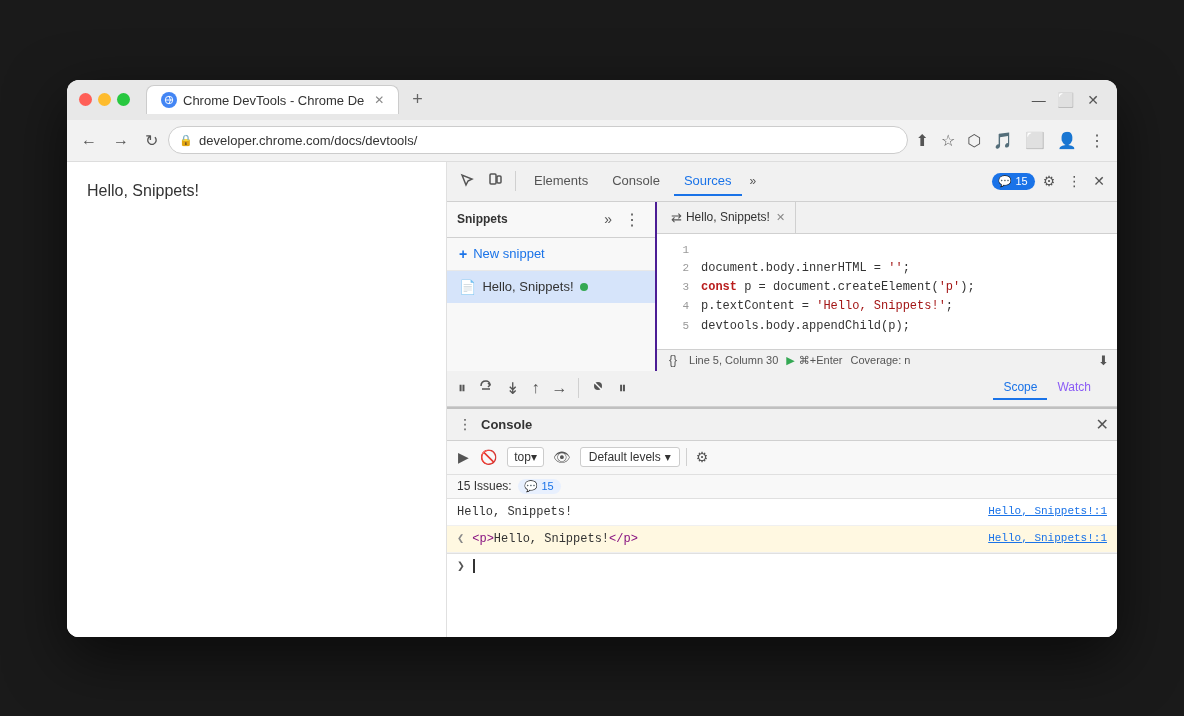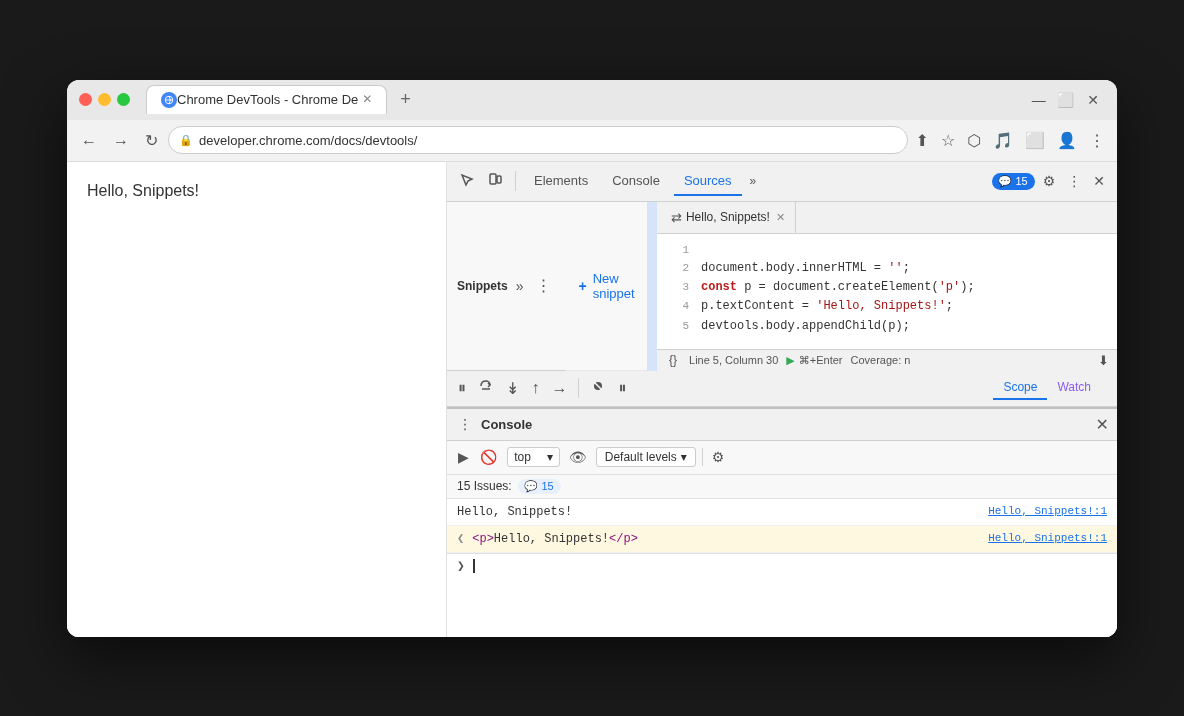--- a/index.html
+++ b/index.html
@@ -23,21 +23,21 @@
       gap: 8px;
     }
     .traffic-lights { display: flex; gap: 6px; align-items: center; }
     .traffic-light { width: 13px; height: 13px; border-radius: 50%; }
     .tl-red { background: #ff5f57; }
     .tl-yellow { background: #febc2e; }
     .tl-green { background: #28c840; }
 
     .tab-bar { display: flex; align-items: center; margin-left: 8px; flex: 1; }
     .tab {
-      display: flex; 
+      display: flex; align-items: center; gap: 6px;
       background: #fff; border-radius: 8px 8px 0 0;
       padding: 6px 14px; font-size: 13px; color: #333;
       border: 1px solid #ccc; border-bottom: none;
     }
     .tab-favicon { width: 16px; height: 16px; background: #4285f4; border-radius: 50%; display: flex; align-items: center; justify-content: center; }
     .tab-favicon svg { width: 10px; height: 10px; }
     .tab-close { margin-left: 4px; color: #888; cursor: pointer; font-size: 12px; }
     .new-tab-btn { margin-left: 4px; background: none; border: none; font-size: 18px; color: #666; cursor: pointer; width: 28px; height: 28px; border-radius: 50%; display: flex; align-items: center; justify-content: center; }
     .title-bar-right { margin-left: auto; display: flex; align-items: center; }
     .tb-btn { background: none; border: none; font-size: 14px; color: #555; cursor: pointer; padding: 2px 6px; }
@@ -116,24 +116,24 @@
     .sources-area {
       flex: 1;
       display: flex;
       overflow: hidden;
     }
 
     
     .snippets-sidebar {
       width: 210px;
       flex-shrink: 0;
-      border-right: 6px solid #4c1d95;
+      border-right: 2px solid #4c1d95;
       background: #f8f8f8;
       display: flex;
-      flex-direction: row;
+      flex-direction: column;
     }
     .snippets-header {
       display: flex;
       align-items: center;
       padding: 6px 10px;
       border-bottom: 1px solid #d0d0d0;
       gap: 4px;
     }
     .snippets-title { font-size: 12px; font-weight: 600; color: #333; flex: 1; }
     .snippets-more-btn { background: none; border: none; cursor: pointer; font-size: 14px; color: #555; padding: 2px 4px; }
@@ -264,21 +264,21 @@
       height: 34px;
       background: #f8f8f8;
       border-bottom: 1px solid #e0e0e0;
       display: flex;
       align-items: center;
       padding: 0 8px;
       gap: 6px;
     }
     .ct-btn { background: none; border: none; cursor: pointer; font-size: 14px; color: #555; padding: 3px; border-radius: 3px; }
     .context-select {
-      display: flex; align-items: center; gap: 16px;
+      display: flex; align-items: center; gap: 0;
       font-size: 12px; color: #333; cursor: pointer;
       padding: 2px 6px; border: 1px solid #ccc; border-radius: 3px;
       background: #fff;
     }
     .filter-input {
       flex: 1; height: 22px; border: 1px solid #ccc; border-radius: 3px;
       padding: 0 8px; font-size: 12px; background: #fff; color: #333;
     }
     .levels-select {
       display: flex; align-items: center; gap: 4px;

